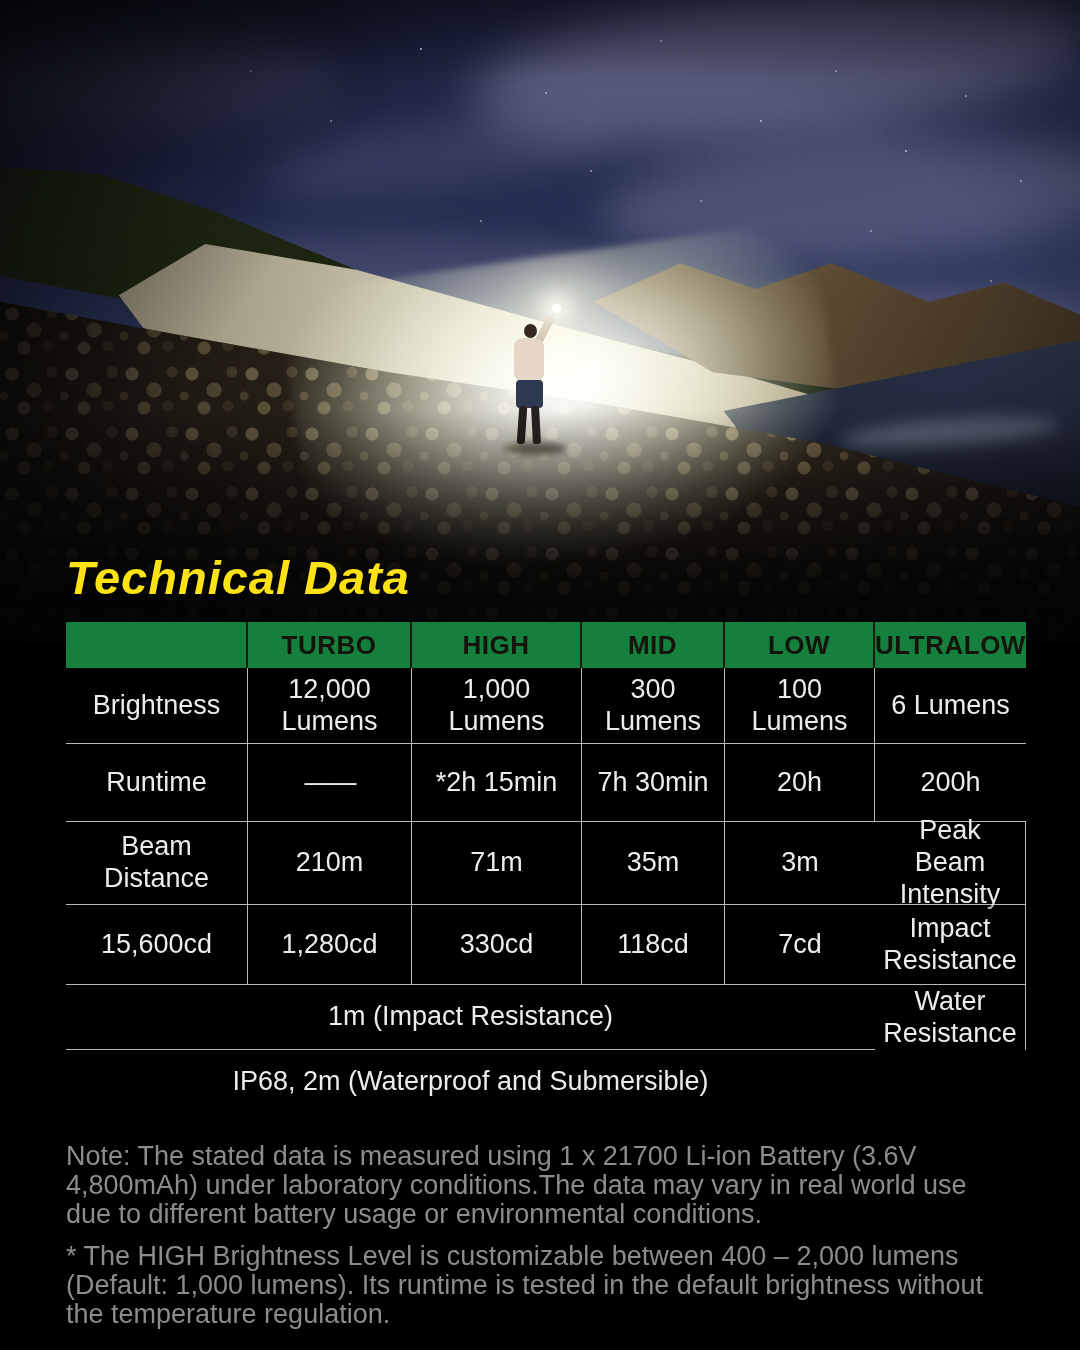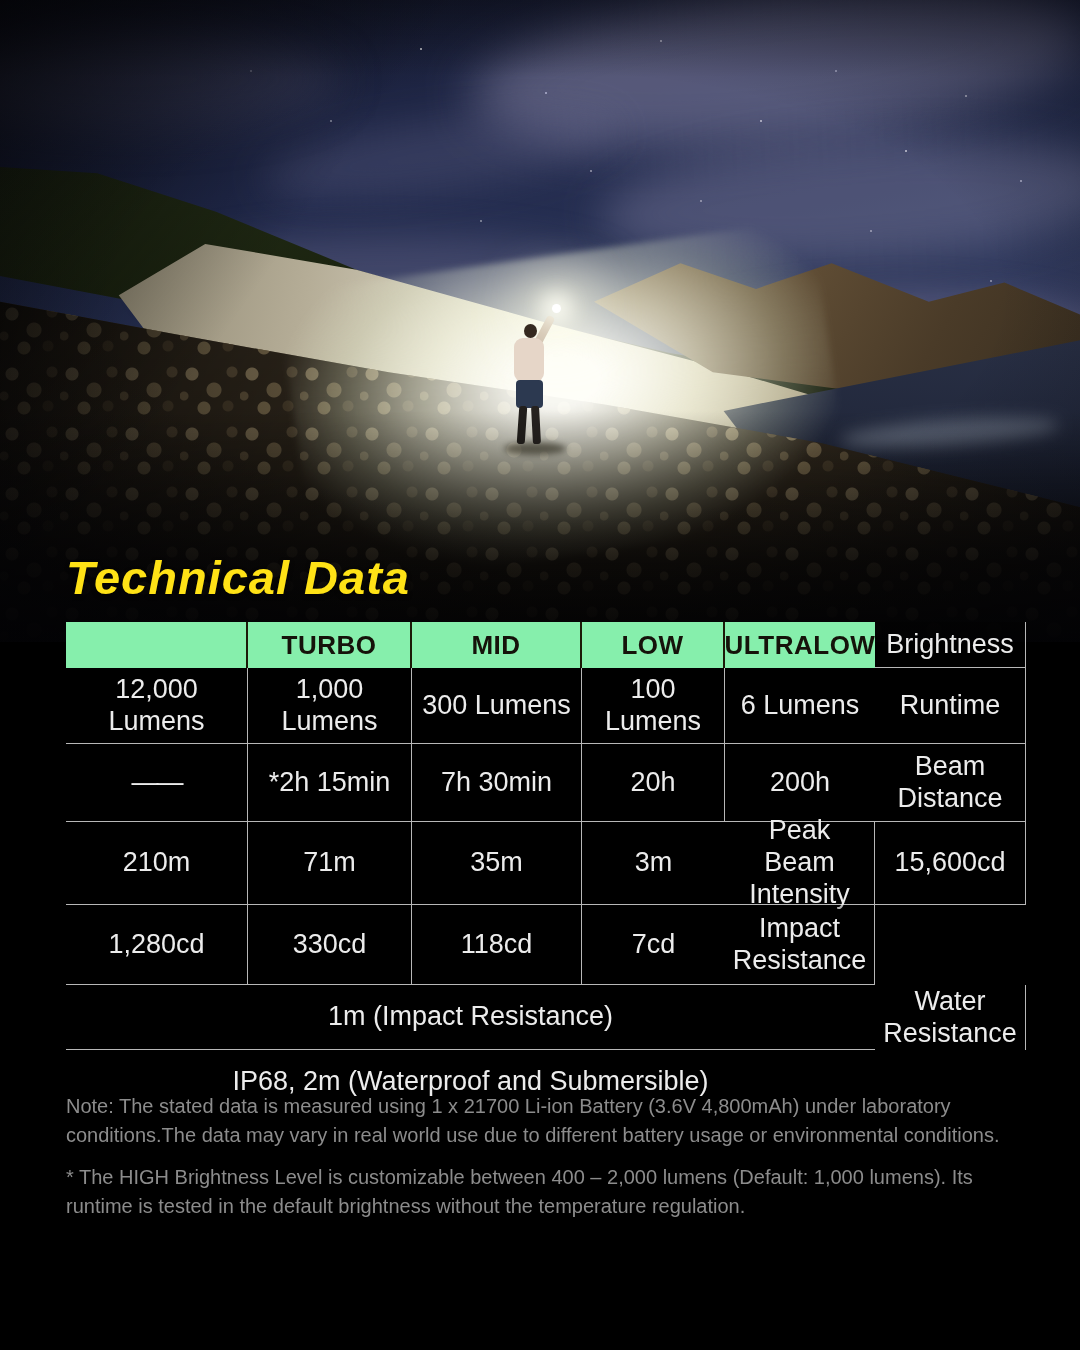--- a/index.html
+++ b/index.html
@@ -79,32 +79,32 @@
 
   
   .title{position:absolute;left:66px;top:550px;font-size:47px;font-weight:800;font-style:italic;
     letter-spacing:1px;color:#FFE216;text-shadow:0 2px 4px rgba(0,0,0,.55);z-index:5;}
 
   
   .spec-table{position:absolute;left:66px;top:622px;width:960px;z-index:4;display:grid;
     grid-template-columns:182px 164px 170px 143px 150px 151px;
     grid-template-rows:46px 76px 78px 83px 80px 65px 64px;
     color:#ECECEC;font-size:27px;line-height:1.18;text-align:center;}
-  .th{background:#86efac;color:#15130a;font-weight:700;font-size:26px;letter-spacing:.5px;
+  .th{background:#15803d;color:#15130a;font-weight:700;font-size:26px;letter-spacing:.5px;
     display:flex;align-items:center;justify-content:center;border-right:2px solid #1c1a08;}
   .th.last{border-right:none;}
   .cell{display:flex;align-items:center;justify-content:center;padding:2px 8px;box-sizing:border-box;
     border-right:1px solid rgba(255,255,255,.72);border-bottom:1px solid rgba(255,255,255,.72);background:rgba(0,0,0,.25);}
   .cell.lastcol{border-right:none;}
   .cell.norb{border-bottom:none;}
   .cell.span5{grid-column:span 5;border-right:none;}
   .dash{letter-spacing:-2px;}
 
   
-  .notes{position:absolute;left:66px;top:1092px;width:952px;color:#8C8C8C;font-size:20px;line-height:29px;z-index:4;}
+  .notes{position:absolute;left:66px;top:1142px;width:952px;color:#8C8C8C;font-size:27px;line-height:29px;z-index:4;}
   .notes p{margin:0 0 13px 0;}
 </style>
 </head>
 <body>
 
 <div class="canvas">
 
   <div class="photo">
     <div class="sky"></div>
     <div class="stars"></div>
@@ -134,20 +134,21 @@
       <div class="p-leg-r"></div>
     </div>
     <div class="vignette"></div>
   </div>
 
   <div class="title">Technical Data</div>
 
   <div class="spec-table">
     <div class="th"></div>
     <div class="th">TURBO</div>
+    <div class="th">HIGH</div>
     <div class="th">MID</div>
     <div class="th">LOW</div>
     <div class="th last">ULTRALOW</div>
 
     <div class="cell">Brightness</div>
     <div class="cell">12,000 Lumens</div>
     <div class="cell">1,000 Lumens</div>
     <div class="cell">300 Lumens</div>
     <div class="cell">100 Lumens</div>
     <div class="cell lastcol">6 Lumens</div>

